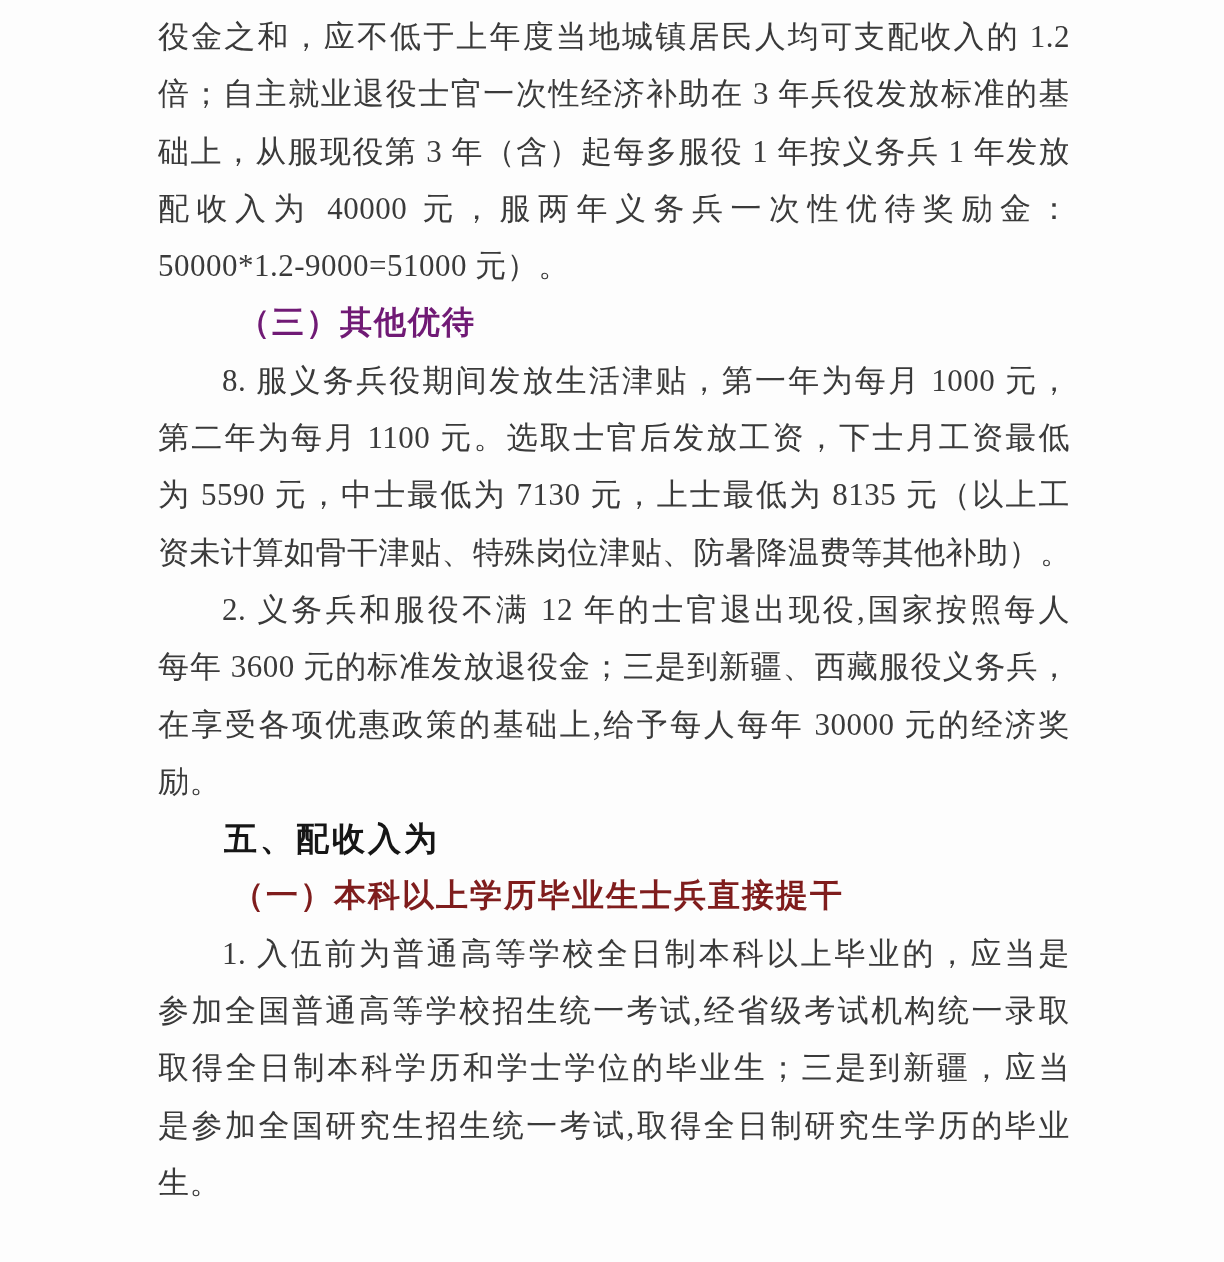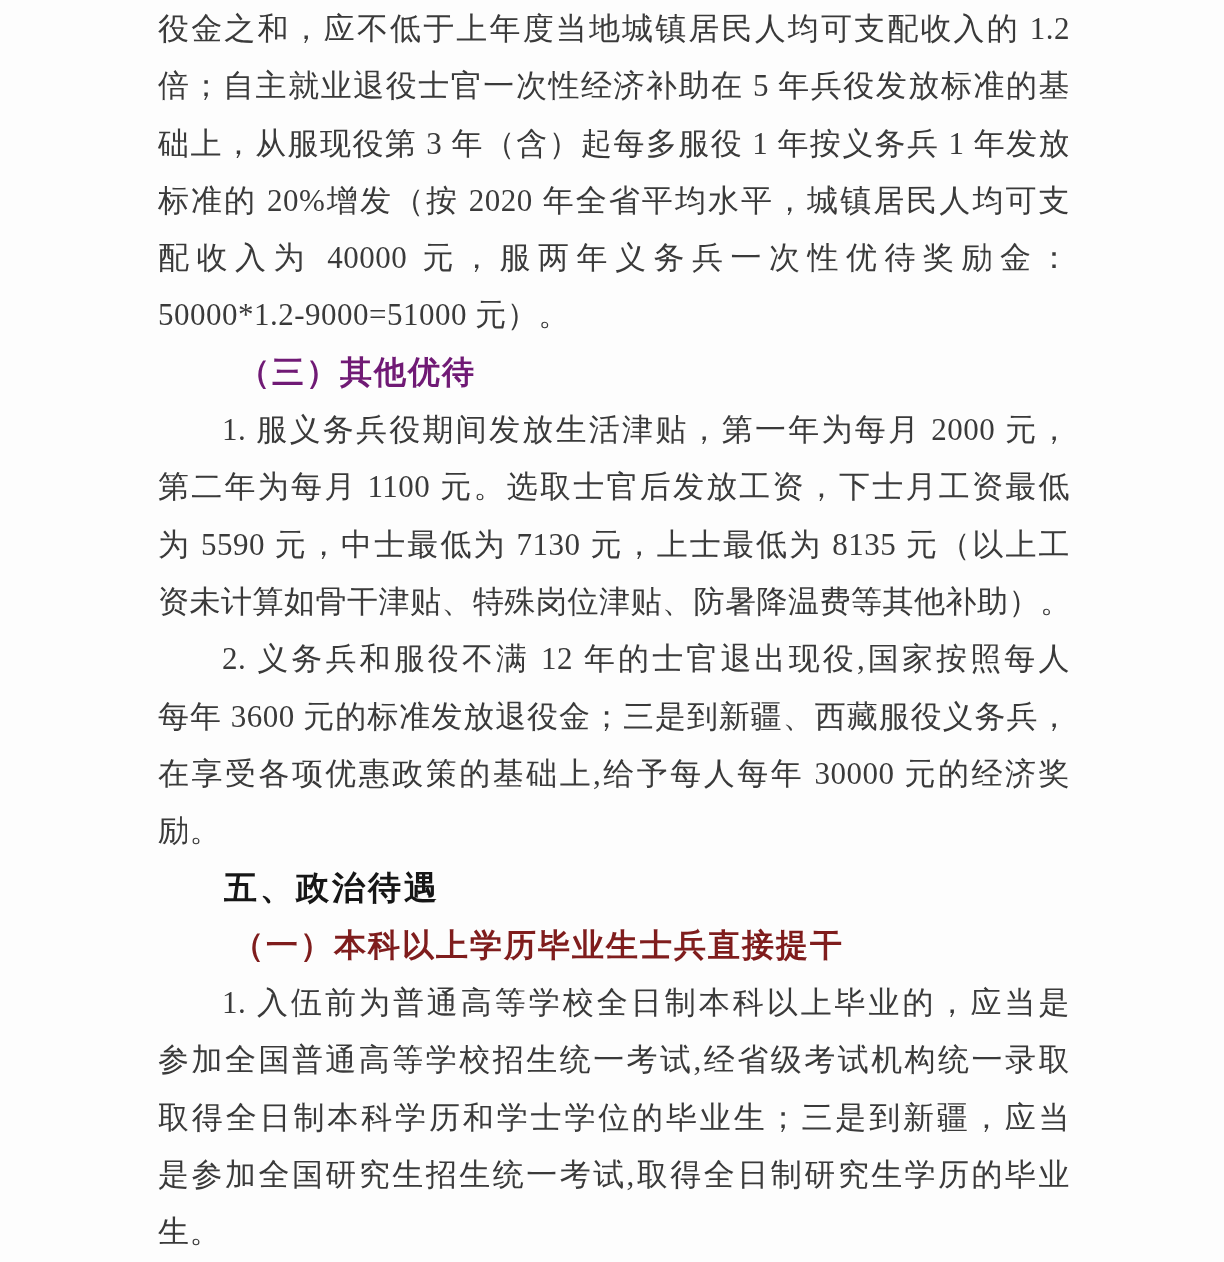--- a/index.html
+++ b/index.html
@@ -11,21 +11,21 @@
     position: relative;
     width: 1224px;
     height: 1262px;
     background: #fdfdfd;
     overflow: hidden;
     font-family: "Liberation Serif", "DejaVu Serif", serif;
   }
   .textblock {
     position: absolute;
     left: 158px;
-    top: 0;
+    top: 8px;
     width: 912px;
   }
   .line {
     font-size: 31px;
     line-height: 57.3px;
     height: 57.3px;
     color: #3a3a3a;
     text-align: justify;
     text-align-last: justify;
     white-space: nowrap;
@@ -58,35 +58,34 @@
     font-weight: bold;
     letter-spacing: 2px;
   }
 </style>
 </head>
 <body>
 
 <div class="page">
   <div class="textblock">
     <div class="line">役金之和，应不低于上年度当地城镇居民人均可支配收入的 1.2</div>
-    <div class="line">倍；自主就业退役士官一次性经济补助在 5 年兵役发放标准的基</div>
+    <div class="line">倍；自主就业退役士官一次性经济补助在 3 年兵役发放标准的基</div>
     <div class="line">础上，从服现役第 3 年（含）起每多服役 1 年按义务兵 1 年发放</div>
-    <div class="line">标准的 20%增发（按 2020 年全省平均水平，城镇居民人均可支</div>
     <div class="line">配收入为 40000 元，服两年义务兵一次性优待奖励金：</div>
     <div class="line noj">50000*1.2-9000=51000 元）。</div>
     <div class="line noj h-kai">（三）其他优待</div>
-    <div class="line indent-num">1. 服义务兵役期间发放生活津贴，第一年为每月 2000 元，</div>
+    <div class="line indent-num">8. 服义务兵役期间发放生活津贴，第一年为每月 1000 元，</div>
     <div class="line">第二年为每月 1100 元。选取士官后发放工资，下士月工资最低</div>
     <div class="line">为 5590 元，中士最低为 7130 元，上士最低为 8135 元（以上工</div>
     <div class="line">资未计算如骨干津贴、特殊岗位津贴、防暑降温费等其他补助）。</div>
     <div class="line indent-num">2. 义务兵和服役不满 12 年的士官退出现役,国家按照每人</div>
     <div class="line">每年 3600 元的标准发放退役金；三是到新疆、西藏服役义务兵，</div>
     <div class="line">在享受各项优惠政策的基础上,给予每人每年 30000 元的经济奖</div>
     <div class="line noj">励。</div>
-    <div class="line noj h-hei">五、政治待遇</div>
+    <div class="line noj h-hei">五、配收入为</div>
     <div class="line noj h-kai2">（一）本科以上学历毕业生士兵直接提干</div>
     <div class="line indent-num">1. 入伍前为普通高等学校全日制本科以上毕业的，应当是</div>
     <div class="line">参加全国普通高等学校招生统一考试,经省级考试机构统一录取</div>
     <div class="line">取得全日制本科学历和学士学位的毕业生；三是到新疆，应当</div>
     <div class="line">是参加全国研究生招生统一考试,取得全日制研究生学历的毕业</div>
     <div class="line noj">生。</div>
   </div>
 </div>
 
 </body></html>

